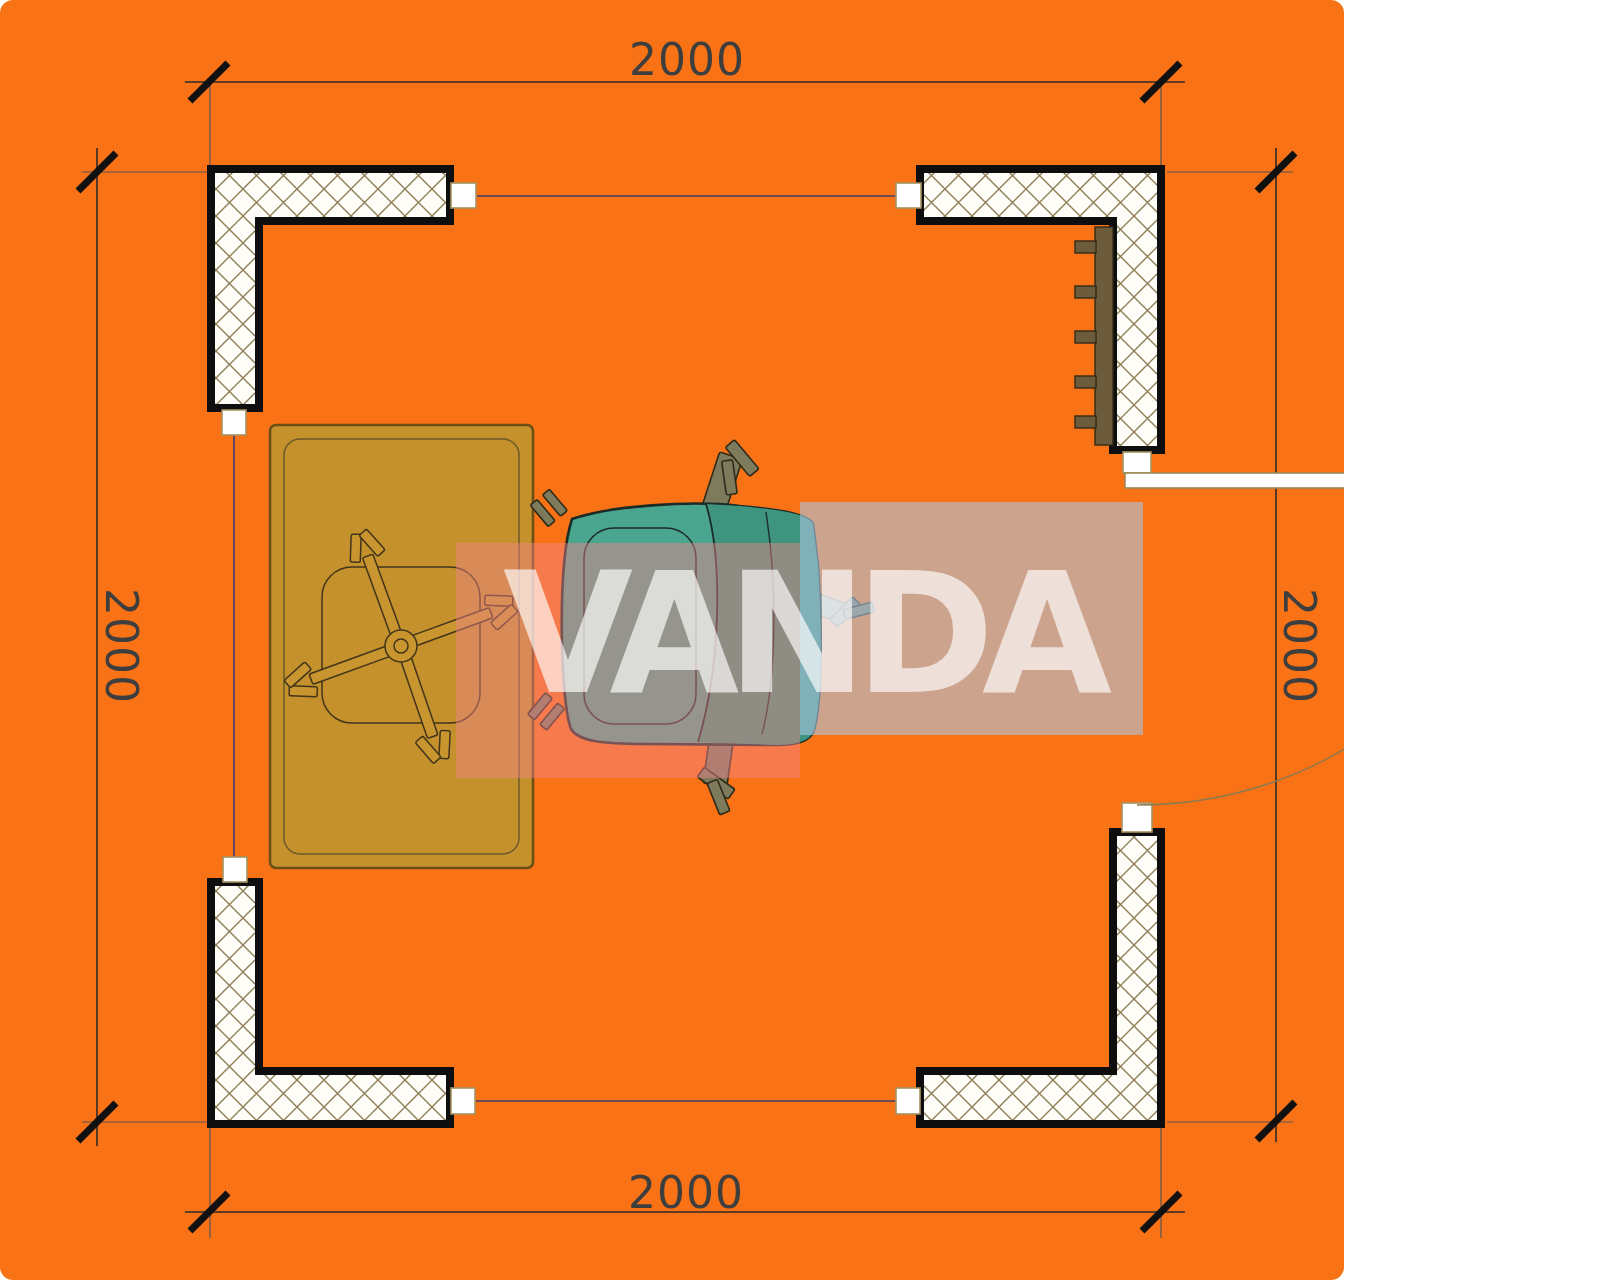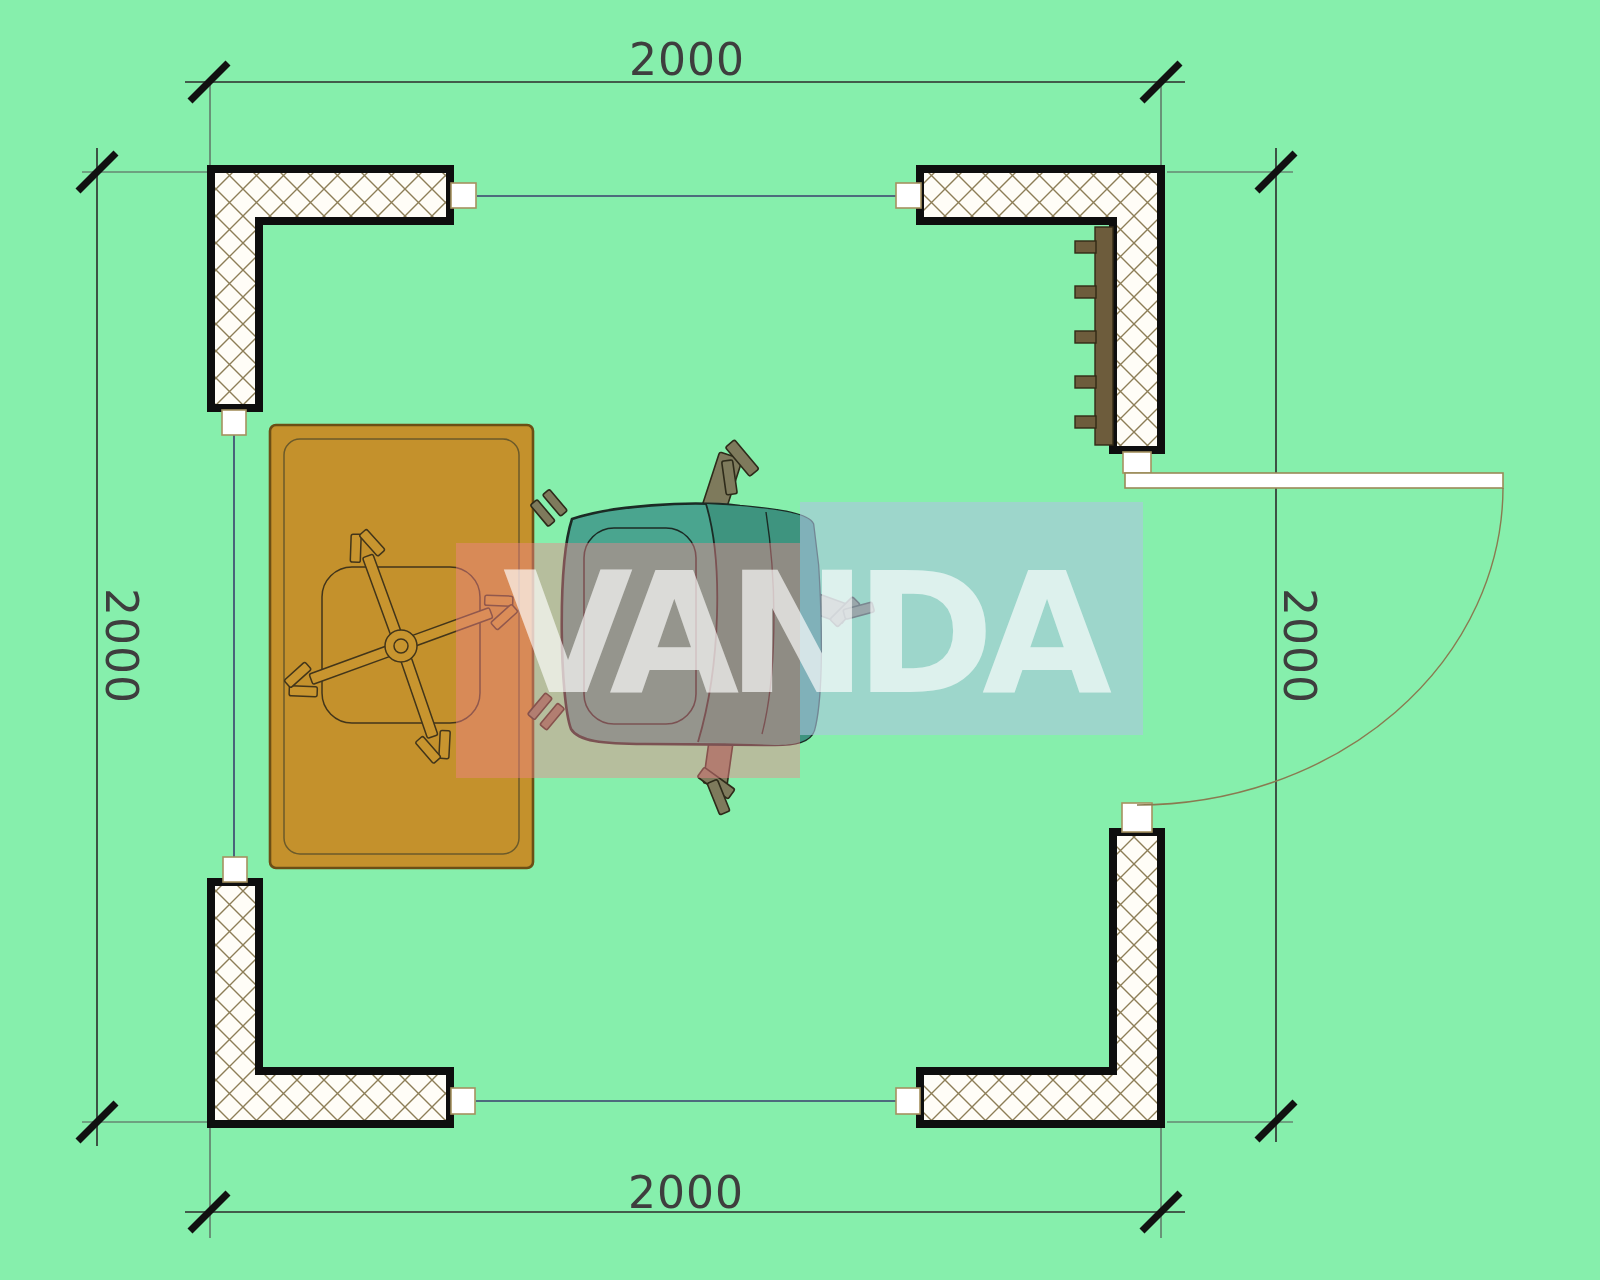--- a/index.html
+++ b/index.html
@@ -1,17 +1,17 @@
 <!DOCTYPE html>
 <html><head>
 <meta charset="utf-8">
 <style>
   html,body { margin:0; padding:0; background:#ffffff; }
-  .stage { position:relative; width:1600px; height:1280px; background:#86efac; overflow:hidden;
-           font-family:"DejaVu Sans", sans-serif; }
+  .stage { position:relative; width:1344px; height:1280px; background:#f97316; overflow:hidden;
+           font-family:"DejaVu Sans", sans-serif;border-radius:13px; }
   svg { display:block; width:1600px; height:1280px; }
   .dim-text { font-family:"DejaVu Sans", sans-serif; font-size:44px; letter-spacing:1px;
               fill:#3e3e3e; font-weight:400; }
   .watermark-text { font-family:"DejaVu Sans", sans-serif; font-size:168px; font-weight:700;
                     letter-spacing:3px; }
 </style>
 </head>
 <body>
 
 <div class="stage">

